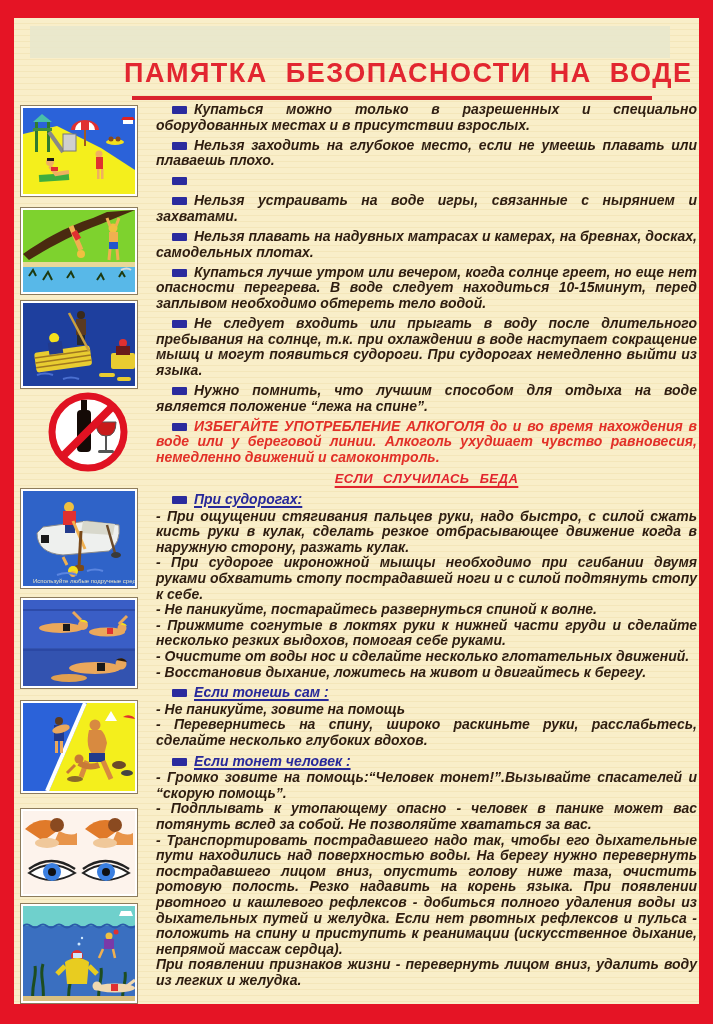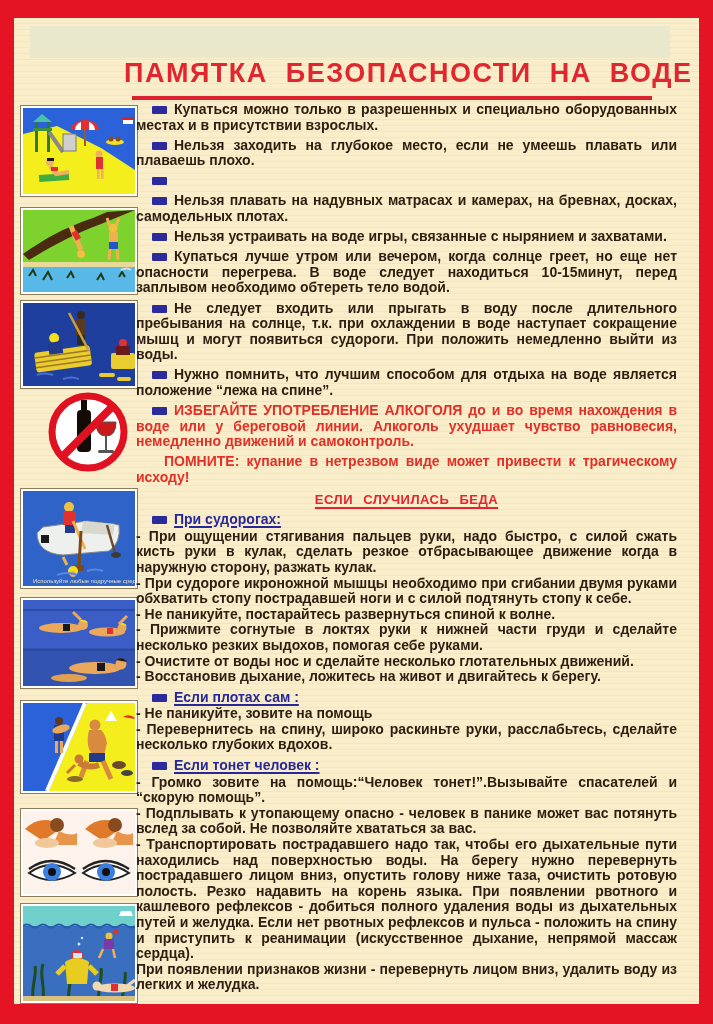--- a/index.html
+++ b/index.html
@@ -6,22 +6,22 @@
   body{font-family:"Liberation Sans", sans-serif; background:#888;}
   .poster{position:relative;width:713px;height:1024px;background:#e51425;overflow:hidden;}
   .panel{position:absolute;left:14px;top:18px;width:685px;height:986px;
     background:repeating-linear-gradient(180deg,#f9eec9 0px,#f9eec9 5px,#f4e6ba 5px,#f4e6ba 6px);
     overflow:hidden;}
   .ghost-band{position:absolute;left:16px;top:8px;width:640px;height:32px;background:#e7e6cd;opacity:.85;}
   .title{position:absolute;left:110px;top:40px;width:565px;text-align:center;
     color:#e22630;font-size:27px;font-weight:bold;letter-spacing:1.5px;word-spacing:9px;white-space:nowrap;}
   .title-rule{position:absolute;left:118px;top:78px;width:520px;height:4px;background:#d9232e;}
 
-  .textcol{position:absolute;left:122px;top:84px;width:541px;color:#2e1d10;
-    font-size:14px;font-weight:bold;line-height:15.6px;text-align:justify;}
+  .textcol{position:absolute;left:142px;top:84px;width:541px;color:#2e1d10;
+    font-size:14px;font-weight:bold;line-height:15.6px;text-align:justify;font-style:italic;}
   .textcol p{margin:0 0 4.5px 0;}
   p.bulleted{text-indent:0;}
   .bullet{display:inline-block;width:15px;height:8px;background:#2b2b9e;border-radius:1px;
     margin-right:7px;margin-left:16px;}
   .dash-item{margin:0 0 0 0 !important;}
   .alc{color:#e23028;}
   .alc-lead{color:#e23028;}
   .remember{text-indent:28px;margin-top:0 !important;}
   .emg-heading{color:#e2252e;text-align:center;font-size:13px;letter-spacing:.5px;word-spacing:6px;
     text-decoration:underline;text-decoration-thickness:2px;text-underline-offset:3px;margin:6px 0 5px 0 !important;}
@@ -293,41 +293,40 @@
           </g>
         <rect x="0" y="90" width="112" height="5" fill="#d8c080"></rect>
       </svg>
     </div>
 
     <div class="textcol">
 
       <p class="bulleted"><span class="bullet"></span><span>Купаться можно только в разрешенных и специально оборудованных местах и в присутствии взрослых.</span></p>
       <p class="bulleted"><span class="bullet"></span><span>Нельзя заходить на глубокое место, если не умеешь плавать или плаваешь плохо.</span></p>
       <p class="bulleted"><span class="bullet"></span></p>
+      <p class="bulleted"><span class="bullet"></span><span>Нельзя устраивать на воде игры, связанные с нырянием и захватами.</span></p>
       <p class="bulleted"><span class="bullet"></span><span>Нельзя плавать на надувных матрасах и камерах, на бревнах, досках, самодельных плотах.</span></p>
-      <p class="bulleted"><span class="bullet"></span><span>Нельзя устраивать на воде игры, связанные с нырянием и захватами.</span></p>
       <p class="bulleted"><span class="bullet"></span><span>Купаться лучше утром или вечером, когда солнце греет, но еще нет опасности перегрева. В воде следует находиться 10-15минут, перед заплывом необходимо обтереть тело водой.</span></p>
-      <p class="bulleted"><span class="bullet"></span><span>Не следует входить или прыгать в воду после длительного пребывания на солнце, т.к. при охлаждении в воде наступает сокращение мышц и могут появиться судороги. При положить немедленно выйти из воды.</span></p>
+      <p class="bulleted"><span class="bullet"></span><span>Не следует входить или прыгать в воду после длительного пребывания на солнце, т.к. при охлаждении в воде наступает сокращение мышц и могут появиться судороги. При судорогах немедленно выйти из языка.</span></p>
       <p class="bulleted"><span class="bullet"></span><span>Нужно помнить, что лучшим способом для отдыха на воде является положение “лежа на спине”.</span></p>
 
       <p class="bulleted alc"><span class="bullet"></span><span class="alc-lead">ИЗБЕГАЙТЕ УПОТРЕБЛЕНИЕ АЛКОГОЛЯ</span><span> до и во время нахождения в воде или у береговой линии. Алкоголь ухудшает чувство равновесия, немедленно движений и самоконтроль.</span></p>
-      <p class="alc remember">ПОМНИТЕ: купание в нетрезвом виде может привести к трагическому исходу!</p>
 
       <p class="emg-heading">ЕСЛИ СЛУЧИЛАСЬ БЕДА</p>
 
       <p class="subhead"><span class="bullet"></span><span class="sh">При судорогах:</span></p>
       <p class="dash-item">- При ощущении стягивания пальцев руки, надо быстро, с силой сжать кисть руки в кулак, сделать резкое отбрасывающее движение когда в наружную сторону, разжать кулак.</p>
       <p class="dash-item">- При судороге икроножной мышцы необходимо при сгибании двумя руками обхватить стопу пострадавшей ноги и с силой подтянуть стопу к себе.</p>
 
       <p class="dash-item">- Не паникуйте, постарайтесь развернуться спиной к волне.</p>
       <p class="dash-item">- Прижмите согнутые в локтях руки к нижней части груди и сделайте несколько резких выдохов, помогая себе руками.</p>
       <p class="dash-item">- Очистите от воды нос и сделайте несколько глотательных движений.</p>
       <p class="dash-item">- Восстановив дыхание, ложитесь на живот и двигайтесь к берегу.</p>
 
-      <p class="subhead"><span class="bullet"></span><span class="sh">Если плотах сам :</span></p>
+      <p class="subhead"><span class="bullet"></span><span class="sh">Если тонешь сам :</span></p>
       <p class="dash-item">- Не паникуйте, зовите на помощь</p>
       <p class="dash-item">- Перевернитесь на спину, широко раскиньте руки, расслабьтесь, сделайте несколько глубоких вдохов.</p>
 
       <p class="subhead"><span class="bullet"></span><span class="sh">Если тонет человек :</span></p>
       <p class="dash-item">- Громко зовите на помощь:“Человек тонет!”.Вызывайте спасателей и “скорую помощь”.</p>
       <p class="dash-item">- Подплывать к утопающему опасно - человек в панике может вас потянуть вслед за собой. Не позволяйте хвататься за вас.</p>
       <p class="dash-item">- Транспортировать пострадавшего надо так, чтобы его дыхательные пути находились над поверхностью воды. На берегу нужно перевернуть пострадавшего лицом вниз, опустить голову ниже таза, очистить ротовую полость. Резко надавить на корень языка. При появлении рвотного и кашлевого рефлексов - добиться полного удаления воды из дыхательных путей и желудка. Если нет рвотных рефлексов и пульса - положить на спину и приступить к реанимации (искусственное дыхание, непрямой массаж сердца).</p>
       <p class="dash-item">При появлении признаков жизни - перевернуть лицом вниз, удалить воду из легких и желудка.</p>
 
     </div>

